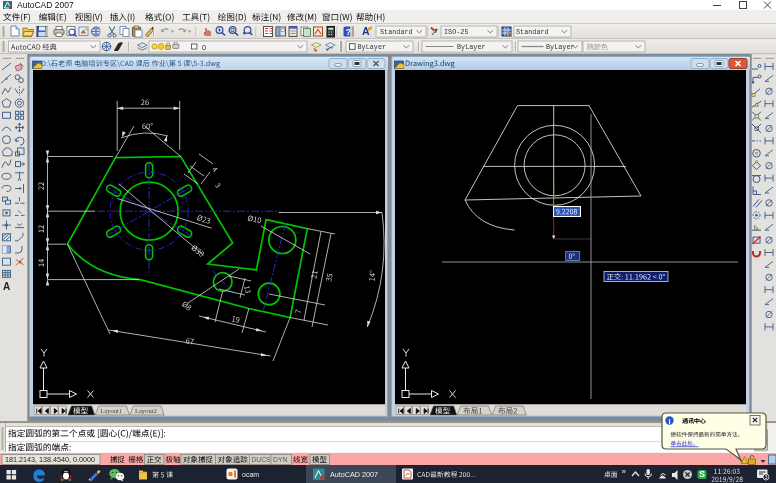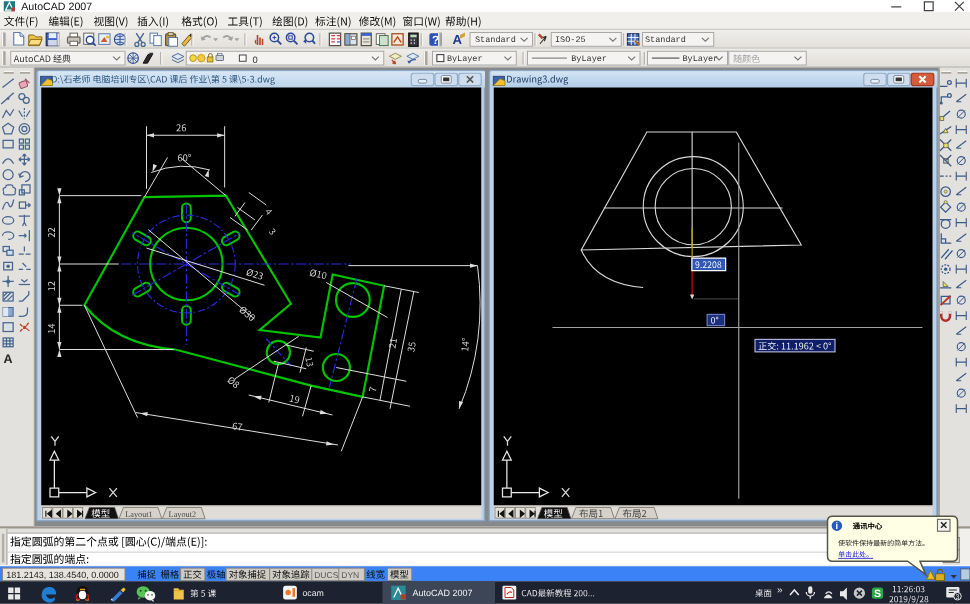--- a/index.html
+++ b/index.html
@@ -574,21 +574,21 @@
 <path transform="translate(8,27.5)" d="M7.28 -6.79C6.62 -6.49 5.51 -6.19 4.48 -5.97V-7.27H3.83V-4.80C3.83 -4.04 4.10 -3.85 5.11 -3.85C5.32 -3.85 6.92 -3.85 7.14 -3.85C8.00 -3.85 8.22 -4.14 8.31 -5.30C8.13 -5.34 7.85 -5.44 7.71 -5.54C7.66 -4.60 7.58 -4.44 7.10 -4.44C6.75 -4.44 5.41 -4.44 5.15 -4.44C4.58 -4.44 4.48 -4.50 4.48 -4.80V-5.43C5.61 -5.65 6.89 -5.95 7.77 -6.30ZM4.45 -1.16H7.29V-0.25H4.45ZM4.45 -1.69V-2.56H7.29V-1.69ZM3.83 -3.12V0.68H4.45V0.28H7.29V0.65H7.93V-3.12ZM1.60 -7.30V-5.55H0.38V-4.93H1.60V-3.06L0.26 -2.69L0.46 -2.06L1.60 -2.40V-0.06C1.60 0.05 1.54 0.08 1.43 0.09C1.32 0.09 0.96 0.09 0.56 0.08C0.64 0.26 0.73 0.53 0.76 0.68C1.34 0.69 1.69 0.66 1.93 0.57C2.15 0.46 2.23 0.29 2.23 -0.07V-2.59L3.39 -2.94L3.31 -3.55L2.23 -3.24V-4.93H3.27V-5.55H2.23V-7.30Z M10.64 -3.28C10.46 -1.71 9.98 -0.46 9.01 0.28C9.16 0.38 9.43 0.60 9.54 0.72C10.12 0.21 10.54 -0.44 10.84 -1.25C11.64 0.25 12.95 0.55 14.77 0.55H16.80C16.83 0.36 16.95 0.05 17.05 -0.10C16.62 -0.09 15.12 -0.09 14.80 -0.09C14.29 -0.09 13.81 -0.12 13.38 -0.20V-1.95H15.97V-2.56H13.38V-3.99H15.61V-4.62H10.53V-3.99H12.70V-0.38C11.98 -0.65 11.44 -1.16 11.10 -2.07C11.18 -2.43 11.25 -2.81 11.30 -3.21ZM12.40 -7.18C12.55 -6.92 12.71 -6.59 12.80 -6.32H9.41V-4.42H10.05V-5.70H16.01V-4.42H16.68V-6.32H13.55C13.46 -6.61 13.24 -7.04 13.04 -7.36Z M20.33 -5.48H23.10V-4.82H20.33ZM19.75 -5.95V-4.36H23.72V-5.95ZM21.48 -3.06V-2.55C21.48 -2.05 21.30 -1.33 18.98 -0.89C19.11 -0.76 19.27 -0.53 19.34 -0.40C21.77 -0.96 22.07 -1.84 22.07 -2.53V-3.06ZM21.93 -1.40C22.62 -1.09 23.55 -0.64 24.02 -0.36L24.29 -0.84C23.80 -1.11 22.87 -1.53 22.19 -1.82ZM19.54 -3.84V-1.59H20.13V-3.33H23.32V-1.63H23.93V-3.84ZM18.10 -6.95V0.68H18.73V0.35H24.74V0.68H25.39V-6.95ZM18.73 -0.18V-6.40H24.74V-0.18Z M26.73 -4.98C26.73 -4.15 26.69 -3.09 26.63 -2.43H28.43C28.34 -0.85 28.24 -0.22 28.10 -0.06C28.01 0.01 27.93 0.02 27.78 0.02C27.62 0.02 27.21 0.02 26.77 -0.01C26.89 0.15 26.97 0.41 26.97 0.61C27.40 0.63 27.82 0.64 28.04 0.62C28.30 0.60 28.45 0.54 28.60 0.36C28.84 0.09 28.95 -0.67 29.05 -2.73C29.06 -2.81 29.06 -3.01 29.06 -3.01H27.24L27.29 -4.38H29.06V-6.89H26.56V-6.30H28.43V-4.98ZM30.85 0.39C30.99 0.29 31.22 0.20 32.61 -0.18C32.68 0.06 32.74 0.30 32.78 0.51L33.26 0.35C33.12 -0.31 32.79 -1.33 32.45 -2.12L31.99 -1.97C32.16 -1.59 32.32 -1.13 32.46 -0.69L31.31 -0.40C31.90 -1.72 31.92 -3.26 31.92 -4.41V-6.34L32.82 -6.49C32.95 -3.57 33.21 -0.87 34.02 0.60C34.13 0.44 34.36 0.22 34.52 0.12C33.75 -1.18 33.49 -3.85 33.36 -6.59C33.69 -6.66 34.00 -6.74 34.28 -6.82L33.79 -7.32C32.85 -7.03 31.22 -6.78 29.79 -6.62V-4.93C29.79 -3.46 29.71 -1.29 28.88 0.26C29.01 0.32 29.27 0.51 29.37 0.62C30.24 -1.01 30.38 -3.40 30.38 -4.93V-6.15L31.35 -6.26V-4.41C31.35 -3.06 31.33 -1.33 30.44 -0.06C30.56 0.02 30.78 0.26 30.85 0.39Z M39.60 -3.68C40.08 -3.04 40.67 -2.17 40.93 -1.64L41.49 -1.99C41.20 -2.50 40.60 -3.34 40.10 -3.96ZM36.88 -7.32C36.81 -6.90 36.67 -6.33 36.53 -5.90H35.55V0.46H36.15V-0.21H38.58V-5.90H37.13C37.27 -6.28 37.44 -6.76 37.59 -7.20ZM36.15 -5.32H37.98V-3.48H36.15ZM36.15 -0.80V-2.91H37.98V-0.80ZM40.00 -7.34C39.72 -6.14 39.25 -4.94 38.65 -4.16C38.81 -4.08 39.08 -3.89 39.20 -3.79C39.49 -4.21 39.77 -4.74 40.01 -5.33H42.24C42.14 -1.84 42.00 -0.50 41.72 -0.20C41.62 -0.08 41.52 -0.06 41.35 -0.06C41.15 -0.06 40.62 -0.06 40.05 -0.11C40.17 0.05 40.25 0.33 40.27 0.51C40.75 0.53 41.27 0.55 41.56 0.53C41.88 0.49 42.07 0.42 42.27 0.16C42.62 -0.26 42.74 -1.60 42.87 -5.60C42.88 -5.68 42.88 -5.93 42.88 -5.93H40.25C40.39 -6.34 40.52 -6.77 40.62 -7.20Z M43.93 -5.67V-5.06H46.86V-5.67ZM44.21 -4.55C44.40 -3.57 44.56 -2.29 44.59 -1.43L45.11 -1.53C45.08 -2.39 44.91 -3.65 44.71 -4.64ZM44.80 -7.04C45.02 -6.64 45.27 -6.09 45.37 -5.75L45.96 -5.95C45.84 -6.29 45.59 -6.82 45.36 -7.22ZM47.04 -2.78V0.68H47.63V-2.21H48.39V0.60H48.92V-2.21H49.72V0.59H50.24V-2.21H51.05V0.08C51.05 0.16 51.02 0.19 50.94 0.19C50.87 0.20 50.66 0.20 50.41 0.19C50.48 0.33 50.57 0.55 50.59 0.71C50.99 0.71 51.22 0.70 51.40 0.60C51.59 0.52 51.62 0.37 51.62 0.09V-2.78H49.38L49.62 -3.57H51.82V-4.16H46.77V-3.57H48.89C48.85 -3.31 48.78 -3.02 48.73 -2.78ZM47.14 -6.87V-4.80H51.52V-6.87H50.89V-5.37H49.58V-7.29H48.95V-5.37H47.75V-6.87ZM46.02 -4.72C45.91 -3.67 45.70 -2.14 45.50 -1.19C44.89 -1.04 44.31 -0.91 43.88 -0.82L44.03 -0.17C44.84 -0.38 45.90 -0.65 46.92 -0.91L46.84 -1.52L46.01 -1.31C46.22 -2.24 46.44 -3.58 46.58 -4.61Z M54.26 -4.04H58.81V-2.48H54.26ZM55.15 -1.11C55.27 -0.54 55.34 0.18 55.34 0.61L56.00 0.53C55.99 0.11 55.90 -0.60 55.77 -1.16ZM56.95 -1.10C57.21 -0.56 57.47 0.16 57.56 0.60L58.20 0.43C58.09 0.0 57.82 -0.70 57.55 -1.23ZM58.73 -1.17C59.16 -0.62 59.65 0.14 59.85 0.62L60.47 0.36C60.25 -0.11 59.75 -0.85 59.31 -1.40ZM53.73 -1.34C53.47 -0.70 53.02 0.0 52.56 0.40L53.15 0.68C53.63 0.22 54.07 -0.50 54.35 -1.18ZM53.64 -4.66V-1.87H59.46V-4.66H56.81V-5.76H60.11V-6.38H56.81V-7.30H56.15V-4.66Z M62.10 -3.39C62.42 -3.39 62.68 -3.63 62.68 -4.00C62.68 -4.35 62.42 -4.61 62.10 -4.61C61.78 -4.61 61.53 -4.35 61.53 -4.00C61.53 -3.63 61.78 -3.39 62.10 -3.39ZM62.10 0.11C62.42 0.11 62.68 -0.13 62.68 -0.48C62.68 -0.85 62.42 -1.09 62.10 -1.09C61.78 -1.09 61.53 -0.85 61.53 -0.48C61.53 -0.13 61.78 0.11 62.10 0.11Z" fill="#000"></path>
 <path d="M6 18.7 H776" stroke="#d0cdc6" stroke-width="0.8"></path>
 <rect x="754" y="0" width="14" height="31" fill="#e3e1dd"></rect>
         <rect x="768" y="0" width="8" height="31" fill="#f2f0ec"></rect>
 <rect x="754.5" y="7" width="13" height="10" fill="#e2dfd8" stroke="#8a867e" stroke-width="0.8"></rect>
 <path d="M761 10 l-3 3.5 h6 Z" fill="#333"></path>
 <rect x="754.5" y="17" width="13" height="10" fill="#e2dfd8" stroke="#8a867e" stroke-width="0.8"></rect>
 <path d="M761 24 l-3 -3.5 h6 Z" fill="#333"></path>
 </svg>
     </div>
-<div class="abs" style="left:0;top:452px;width:776px;height:13px;background:#3b82f6;border-top:1px solid #f6f5f3">
+<div class="abs" style="left:0;top:452px;width:776px;height:13px;background:#fca5a5;border-top:1px solid #f6f5f3">
 <svg class="abs" style="left:0;top:0" width="776" height="13">
 <rect x="2" y="1.5" width="98" height="10" fill="#e6e3dc" stroke="#8a867e" stroke-width="0.8"></rect>
 <text x="5" y="9" font-size="7.2" fill="#222" font-family="Liberation Sans, sans-serif" text-anchor="start">181.2143, 138.4540, 0.0000</text>
 <path transform="translate(109.8,9.3)" d="M5.49 -5.87C5.87 -5.67 6.38 -5.37 6.66 -5.18H5.18V-6.3H4.65V-5.18H2.79V-4.66H4.65V-3.93H3.0V0.58H3.51V-0.95H4.65V0.52H5.18V-0.95H6.42V0.02C6.42 0.11 6.39 0.14 6.30 0.14C6.21 0.15 5.92 0.15 5.59 0.14C5.65 0.27 5.71 0.46 5.73 0.59C6.20 0.6 6.51 0.59 6.70 0.51C6.89 0.43 6.95 0.3 6.95 0.02V-3.93H5.18V-4.66H7.10V-5.18H6.72L6.98 -5.55C6.69 -5.73 6.15 -6.02 5.76 -6.22ZM6.42 -3.42V-2.68H5.18V-3.42ZM4.65 -3.42V-2.68H3.51V-3.42ZM3.51 -2.20H4.65V-1.43H3.51ZM6.42 -2.20V-1.43H5.18V-2.20ZM1.35 -6.3V-4.79H0.31V-4.26H1.35V-2.62C0.92 -2.50 0.53 -2.39 0.21 -2.31L0.32 -1.76L1.35 -2.07V-0.05C1.35 0.06 1.31 0.09 1.21 0.09C1.11 0.09 0.80 0.09 0.46 0.09C0.54 0.24 0.61 0.46 0.63 0.6C1.13 0.6 1.44 0.58 1.63 0.50C1.82 0.41 1.89 0.26 1.89 -0.05V-2.24L2.82 -2.52L2.74 -3.03L1.89 -2.78V-4.26H2.73V-4.79H1.89V-6.3Z M11.17 -5.45H13.64V-3.97H11.17ZM8.73 -6.29V-4.78H7.80V-4.26H8.73V-2.59L7.71 -2.29L7.85 -1.74L8.73 -2.03V-0.08C8.73 0.03 8.7 0.06 8.61 0.06C8.52 0.06 8.22 0.06 7.90 0.05C7.98 0.21 8.04 0.44 8.07 0.58C8.54 0.58 8.83 0.57 9.01 0.48C9.20 0.39 9.27 0.23 9.27 -0.07V-2.20L10.17 -2.50L10.10 -3.02L9.27 -2.76V-4.26H10.16V-4.78H9.27V-6.29ZM10.65 -5.93V-3.48H12.14V-0.22C11.70 -0.42 11.36 -0.79 11.13 -1.47C11.21 -1.82 11.25 -2.21 11.29 -2.62L10.76 -2.66C10.67 -1.37 10.37 -0.36 9.64 0.24C9.76 0.32 9.98 0.50 10.06 0.6C10.47 0.21 10.77 -0.26 10.96 -0.86C11.47 0.24 12.29 0.45 13.37 0.45H14.61C14.63 0.32 14.71 0.09 14.79 -0.02C14.52 -0.01 13.58 -0.01 13.39 -0.01C13.14 -0.01 12.90 -0.03 12.68 -0.06V-1.81H14.44V-2.31H12.68V-3.48H14.19V-5.93Z" fill="#111"></path>
 <path transform="translate(128.4,9.3)" d="M5.02 -6.02V-3.31H4.54V-6.02H2.94V-3.31H2.51V-2.78H2.94C2.91 -1.75 2.79 -0.54 2.21 0.35C2.33 0.39 2.53 0.53 2.61 0.62C3.23 -0.32 3.38 -1.68 3.40 -2.78H4.07V-0.06C4.07 0.00 4.04 0.03 3.96 0.03C3.9 0.03 3.69 0.03 3.45 0.03C3.52 0.15 3.59 0.37 3.61 0.51C3.96 0.51 4.18 0.50 4.34 0.41C4.5 0.32 4.54 0.18 4.54 -0.06V-2.78H5.02V-2.75C5.02 -1.76 4.99 -0.49 4.59 0.38C4.71 0.42 4.93 0.54 5.02 0.61C5.45 -0.28 5.50 -1.71 5.50 -2.75V-2.78H6.24V0.02C6.24 0.09 6.21 0.12 6.14 0.12C6.06 0.12 5.85 0.13 5.60 0.12C5.67 0.25 5.75 0.48 5.77 0.61C6.13 0.61 6.35 0.60 6.52 0.52C6.68 0.43 6.73 0.27 6.73 0.02V-2.78H7.19V-3.31H6.73V-6.02ZM6.24 -3.31H5.50V-5.53H6.24ZM4.07 -3.31H3.41V-5.53H4.07ZM1.22 -6.3V-4.71H0.39V-4.18H1.2C1.02 -3.15 0.64 -1.95 0.24 -1.29C0.32 -1.17 0.46 -0.96 0.53 -0.80C0.78 -1.23 1.02 -1.88 1.22 -2.57V0.59H1.73V-3.14C1.91 -2.80 2.10 -2.40 2.19 -2.18L2.52 -2.64C2.40 -2.84 1.90 -3.65 1.73 -3.9V-4.18H2.42V-4.71H1.73V-6.3Z M11.81 -5.00H13.45C13.23 -4.53 12.92 -4.09 12.56 -3.71C12.20 -4.08 11.92 -4.47 11.72 -4.85ZM9.01 -6.3V-4.69H7.89V-4.16H8.94C8.71 -3.12 8.21 -1.95 7.71 -1.31C7.80 -1.18 7.95 -0.96 8.00 -0.81C8.37 -1.31 8.73 -2.13 9.01 -2.97V0.59H9.54V-3.18C9.78 -2.85 10.04 -2.45 10.16 -2.24L10.5 -2.67C10.36 -2.86 9.75 -3.60 9.54 -3.83V-4.16H10.40L10.22 -4.01C10.35 -3.92 10.56 -3.72 10.66 -3.63C10.92 -3.85 11.17 -4.12 11.40 -4.42C11.61 -4.07 11.87 -3.71 12.19 -3.37C11.55 -2.82 10.80 -2.42 10.05 -2.18C10.17 -2.07 10.31 -1.85 10.37 -1.72C10.57 -1.79 10.77 -1.87 10.96 -1.96V0.60H11.49V0.27H13.58V0.57H14.12V-2.02L14.47 -1.89C14.55 -2.03 14.71 -2.25 14.82 -2.36C14.08 -2.58 13.45 -2.94 12.94 -3.36C13.46 -3.91 13.89 -4.57 14.16 -5.34L13.81 -5.51L13.71 -5.49H12.09C12.21 -5.70 12.31 -5.93 12.40 -6.16L11.86 -6.30C11.57 -5.54 11.08 -4.80 10.52 -4.27V-4.69H9.54V-6.3ZM11.49 -0.21V-1.66H13.58V-0.21ZM11.33 -2.15C11.77 -2.38 12.18 -2.67 12.57 -3.00C12.93 -2.68 13.36 -2.39 13.85 -2.15Z" fill="#111"></path>
 <rect x="144.5" y="1.5" width="19.4" height="10" fill="#cecbc3" stroke="#8a867e" stroke-width="0.8"></rect>
 <path transform="translate(146.5,9.3)" d="M1.41 -3.82V-0.28H0.39V0.26H7.12V-0.28H4.23V-2.64H6.58V-3.19H4.23V-5.19H6.87V-5.75H0.67V-5.19H3.64V-0.28H1.98V-3.82Z M9.88 -4.47C9.43 -3.90 8.69 -3.31 8.02 -2.94C8.15 -2.85 8.36 -2.63 8.46 -2.52C9.12 -2.94 9.91 -3.62 10.43 -4.26ZM12.13 -4.16C12.83 -3.68 13.66 -2.96 14.04 -2.48L14.52 -2.86C14.10 -3.33 13.26 -4.02 12.57 -4.48ZM10.14 -3.16 9.63 -3.00C9.93 -2.27 10.34 -1.65 10.86 -1.14C10.07 -0.54 9.06 -0.15 7.85 0.10C7.95 0.23 8.13 0.48 8.19 0.61C9.40 0.31 10.44 -0.12 11.27 -0.76C12.06 -0.12 13.08 0.31 14.32 0.55C14.39 0.39 14.55 0.16 14.68 0.03C13.47 -0.15 12.47 -0.55 11.69 -1.13C12.22 -1.65 12.64 -2.27 12.95 -3.04L12.39 -3.20C12.13 -2.51 11.76 -1.95 11.27 -1.49C10.77 -1.95 10.40 -2.52 10.14 -3.16ZM10.63 -6.18C10.82 -5.90 11.02 -5.52 11.13 -5.25H8.00V-4.71H14.48V-5.25H11.37L11.71 -5.39C11.61 -5.65 11.37 -6.06 11.16 -6.36Z" fill="#111"></path>
 <path transform="translate(165.5,9.3)" d="M1.47 -6.3V-4.85H0.46V-4.32H1.42C1.18 -3.3 0.71 -2.10 0.23 -1.47C0.33 -1.34 0.47 -1.09 0.53 -0.92C0.87 -1.43 1.21 -2.24 1.47 -3.07V0.59H1.98V-3.42C2.19 -3.05 2.42 -2.58 2.53 -2.34L2.88 -2.74C2.74 -2.96 2.16 -3.87 1.98 -4.10V-4.32H2.81V-4.85H1.98V-6.3ZM2.90 -5.81V-5.29H3.75C3.66 -2.79 3.37 -0.89 2.19 0.27C2.31 0.35 2.57 0.52 2.65 0.60C3.41 -0.20 3.81 -1.27 4.03 -2.61C4.30 -1.95 4.64 -1.36 5.04 -0.85C4.63 -0.41 4.15 -0.06 3.63 0.18C3.75 0.27 3.94 0.48 4.02 0.60C4.53 0.35 4.99 0.0 5.41 -0.44C5.83 -0.01 6.31 0.33 6.87 0.57C6.96 0.43 7.12 0.22 7.25 0.11C6.68 -0.10 6.19 -0.44 5.77 -0.87C6.31 -1.58 6.73 -2.50 6.96 -3.64L6.62 -3.78L6.51 -3.76H5.67C5.85 -4.38 6.05 -5.16 6.21 -5.81ZM4.29 -5.29H5.54C5.37 -4.59 5.16 -3.79 4.97 -3.27H6.32C6.12 -2.48 5.80 -1.82 5.40 -1.28C4.85 -1.96 4.44 -2.81 4.18 -3.72C4.22 -4.22 4.26 -4.74 4.29 -5.29Z M11.48 -2.07H12.47V-0.32H11.48ZM11.48 -2.58V-4.19H12.47V-2.58ZM13.95 -2.07V-0.32H12.99V-2.07ZM13.95 -2.58H12.99V-4.19H13.95ZM12.45 -6.29V-4.70H10.97V0.6H11.48V0.18H13.95V0.55H14.47V-4.70H13.01V-6.29ZM8.13 -2.48C8.19 -2.55 8.42 -2.59 8.68 -2.59H9.41V-1.52L7.83 -1.25L7.95 -0.70L9.41 -0.99V0.56H9.91V-1.09L10.70 -1.25L10.67 -1.74L9.91 -1.61V-2.59H10.63V-3.10H9.91V-4.26H9.41V-3.10H8.63C8.85 -3.63 9.06 -4.25 9.24 -4.90H10.62V-5.43H9.38C9.44 -5.68 9.50 -5.93 9.54 -6.18L9.0 -6.3C8.96 -6.01 8.90 -5.71 8.84 -5.43H7.89V-4.90H8.71C8.55 -4.29 8.39 -3.78 8.31 -3.59C8.19 -3.26 8.08 -3.02 7.95 -2.98C8.01 -2.85 8.10 -2.59 8.13 -2.48Z" fill="#111"></path>
 <rect x="180.9" y="1.5" width="34.8" height="10" fill="#cecbc3" stroke="#8a867e" stroke-width="0.8"></rect>
 <path transform="translate(182.9,9.3)" d="M3.76 -2.95C4.11 -2.42 4.45 -1.71 4.57 -1.26L5.06 -1.50C4.95 -1.95 4.59 -2.64 4.22 -3.16ZM0.68 -3.39C1.14 -2.98 1.62 -2.49 2.06 -2.00C1.61 -1.04 1.02 -0.31 0.33 0.12C0.47 0.24 0.64 0.44 0.73 0.58C1.42 0.09 2.01 -0.6 2.46 -1.52C2.80 -1.10 3.08 -0.70 3.26 -0.36L3.71 -0.78C3.49 -1.17 3.14 -1.63 2.73 -2.10C3.07 -2.96 3.32 -3.99 3.44 -5.21L3.08 -5.31L2.98 -5.29H0.52V-4.76H2.83C2.72 -3.95 2.54 -3.22 2.30 -2.58C1.90 -2.99 1.48 -3.39 1.08 -3.75ZM5.73 -6.3V-4.49H3.61V-3.95H5.73V-0.16C5.73 -0.03 5.68 0.00 5.55 0.01C5.43 0.01 5.01 0.02 4.53 0.0C4.61 0.17 4.69 0.43 4.72 0.59C5.36 0.59 5.74 0.57 5.97 0.48C6.20 0.38 6.29 0.21 6.29 -0.16V-3.95H7.19V-4.49H6.29V-6.3Z M10.05 -6.33C9.64 -5.71 8.88 -4.97 7.89 -4.42C8.01 -4.35 8.18 -4.16 8.26 -4.03C8.41 -4.12 8.55 -4.21 8.7 -4.31V-3.08H9.96C9.39 -2.73 8.72 -2.48 7.98 -2.32C8.07 -2.21 8.22 -2.01 8.27 -1.90C9.01 -2.11 9.70 -2.39 10.29 -2.77C10.48 -2.64 10.65 -2.52 10.80 -2.38C10.17 -1.94 9.09 -1.52 8.23 -1.32C8.34 -1.23 8.47 -1.05 8.55 -0.92C9.38 -1.15 10.41 -1.60 11.09 -2.1C11.21 -1.96 11.31 -1.82 11.4 -1.69C10.63 -1.07 9.25 -0.49 8.13 -0.22C8.24 -0.12 8.39 0.06 8.46 0.20C9.49 -0.09 10.75 -0.65 11.59 -1.29C11.79 -0.75 11.7 -0.29 11.4 -0.09C11.25 0.00 11.07 0.02 10.87 0.02C10.70 0.02 10.43 0.02 10.16 -0.00C10.24 0.13 10.30 0.36 10.31 0.51C10.56 0.51 10.79 0.52 10.97 0.52C11.28 0.52 11.50 0.48 11.76 0.3C12.27 -0.01 12.40 -0.78 12.03 -1.58L12.45 -1.77C12.77 -1.07 13.38 -0.22 14.27 0.21C14.34 0.06 14.52 -0.15 14.64 -0.27C13.8 -0.62 13.20 -1.35 12.89 -2.01C13.26 -2.20 13.64 -2.42 13.95 -2.63L13.50 -2.96C13.08 -2.65 12.39 -2.24 11.83 -1.95C11.58 -2.34 11.20 -2.73 10.68 -3.05L10.72 -3.08H13.86V-4.77H11.86C12.08 -5.01 12.3 -5.31 12.45 -5.57L12.06 -5.82L11.97 -5.79H10.32C10.44 -5.93 10.55 -6.07 10.65 -6.21ZM9.93 -5.34H11.65C11.52 -5.14 11.35 -4.93 11.19 -4.77H9.30C9.53 -4.95 9.74 -5.15 9.93 -5.34ZM9.23 -4.33H11.21C11.04 -4.02 10.81 -3.75 10.55 -3.52H9.23ZM11.74 -4.33H13.31V-3.52H11.19C11.40 -3.76 11.58 -4.03 11.74 -4.33Z M20.49 -5.87C20.87 -5.67 21.38 -5.37 21.66 -5.18H20.18V-6.3H19.65V-5.18H17.79V-4.66H19.65V-3.93H18.0V0.58H18.51V-0.95H19.65V0.52H20.18V-0.95H21.42V0.02C21.42 0.11 21.39 0.14 21.30 0.14C21.21 0.15 20.92 0.15 20.59 0.14C20.65 0.27 20.71 0.46 20.73 0.59C21.20 0.6 21.51 0.59 21.70 0.51C21.89 0.43 21.95 0.3 21.95 0.02V-3.93H20.18V-4.66H22.11V-5.18H21.72L21.98 -5.55C21.69 -5.73 21.15 -6.02 20.76 -6.22ZM21.42 -3.42V-2.68H20.18V-3.42ZM19.65 -3.42V-2.68H18.51V-3.42ZM18.51 -2.20H19.65V-1.43H18.51ZM21.42 -2.20V-1.43H20.18V-2.20ZM16.35 -6.3V-4.79H15.31V-4.26H16.35V-2.62C15.93 -2.50 15.53 -2.39 15.21 -2.31L15.33 -1.76L16.35 -2.07V-0.05C16.35 0.06 16.31 0.09 16.21 0.09C16.11 0.09 15.81 0.09 15.46 0.09C15.54 0.24 15.61 0.46 15.63 0.6C16.13 0.6 16.44 0.58 16.63 0.50C16.83 0.41 16.89 0.26 16.89 -0.05V-2.24L17.82 -2.52L17.74 -3.03L16.89 -2.78V-4.26H17.73V-4.79H16.89V-6.3Z M26.17 -5.45H28.64V-3.97H26.17ZM23.73 -6.29V-4.78H22.80V-4.26H23.73V-2.59L22.71 -2.29L22.85 -1.74L23.73 -2.03V-0.08C23.73 0.03 23.7 0.06 23.61 0.06C23.52 0.06 23.22 0.06 22.90 0.05C22.98 0.21 23.04 0.44 23.07 0.58C23.54 0.58 23.83 0.57 24.01 0.48C24.20 0.39 24.27 0.23 24.27 -0.07V-2.20L25.17 -2.50L25.10 -3.02L24.27 -2.76V-4.26H25.16V-4.78H24.27V-6.29ZM25.65 -5.93V-3.48H27.14V-0.22C26.70 -0.42 26.36 -0.79 26.13 -1.47C26.21 -1.82 26.25 -2.21 26.29 -2.62L25.76 -2.66C25.67 -1.37 25.38 -0.36 24.64 0.24C24.76 0.32 24.98 0.50 25.06 0.6C25.47 0.21 25.77 -0.26 25.96 -0.86C26.47 0.24 27.29 0.45 28.37 0.45H29.61C29.63 0.32 29.71 0.09 29.79 -0.02C29.52 -0.01 28.58 -0.01 28.39 -0.01C28.14 -0.01 27.90 -0.03 27.68 -0.06V-1.81H29.44V-2.31H27.68V-3.48H29.18V-5.93Z" fill="#111"></path>

